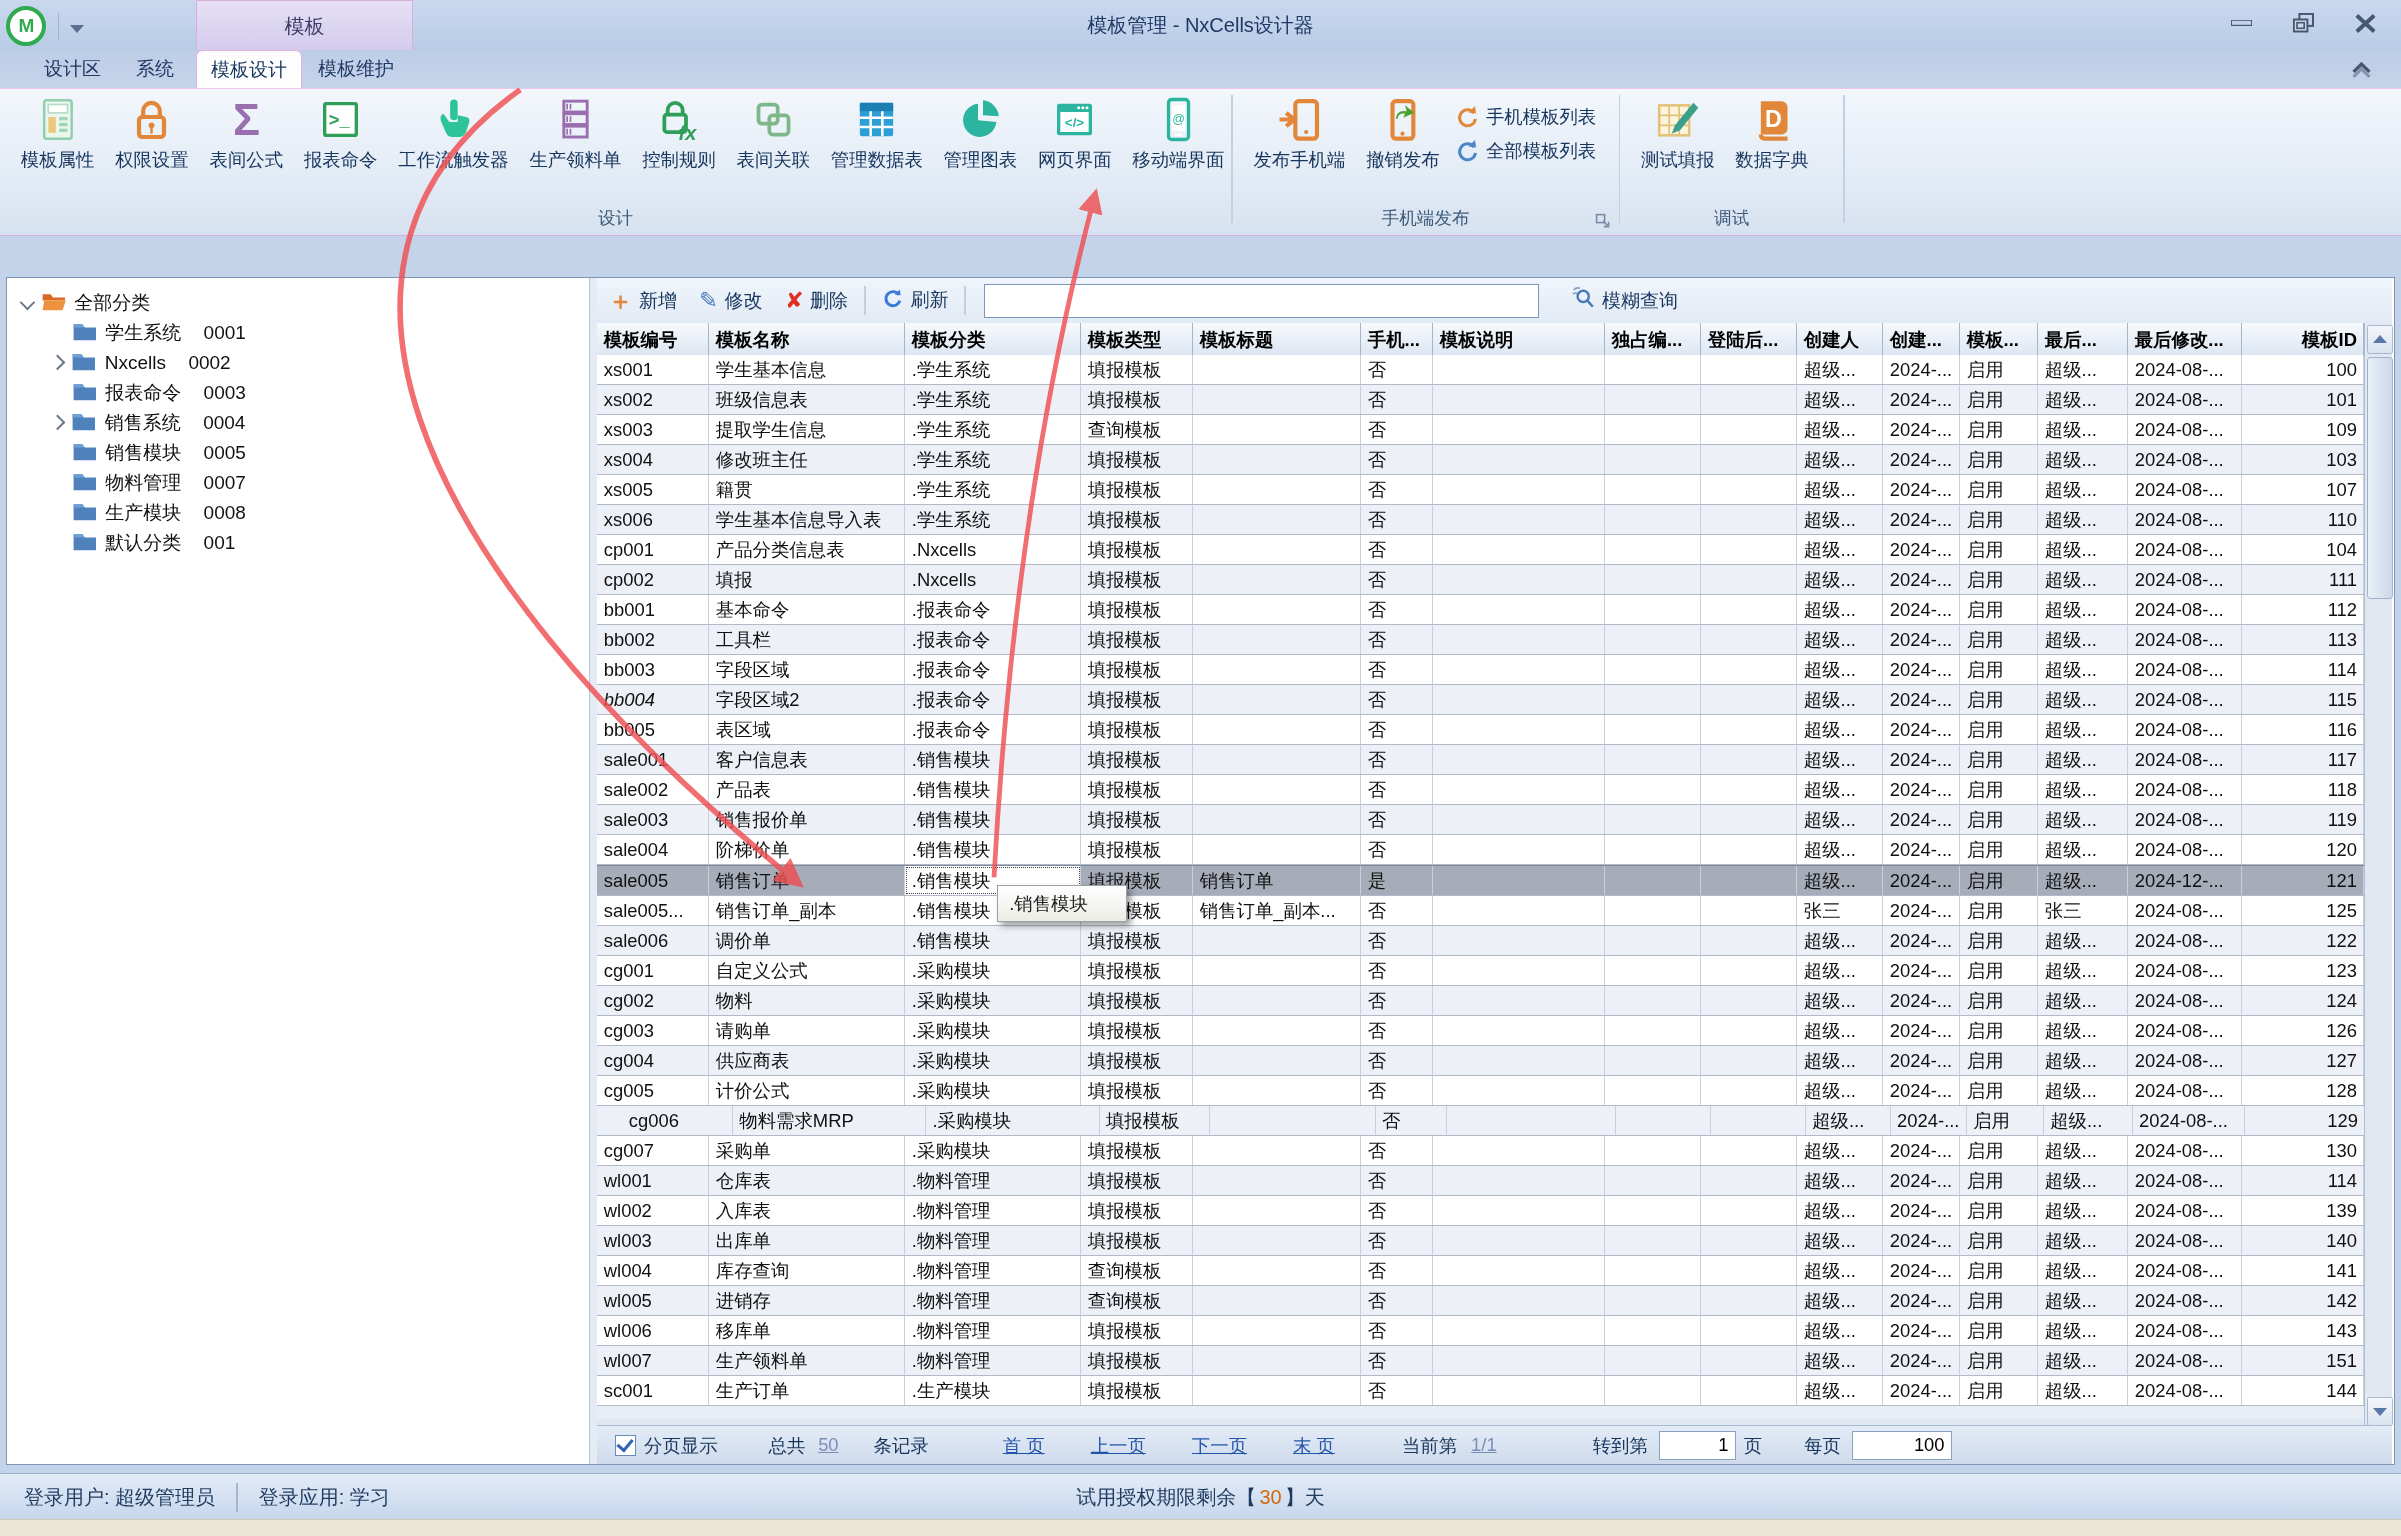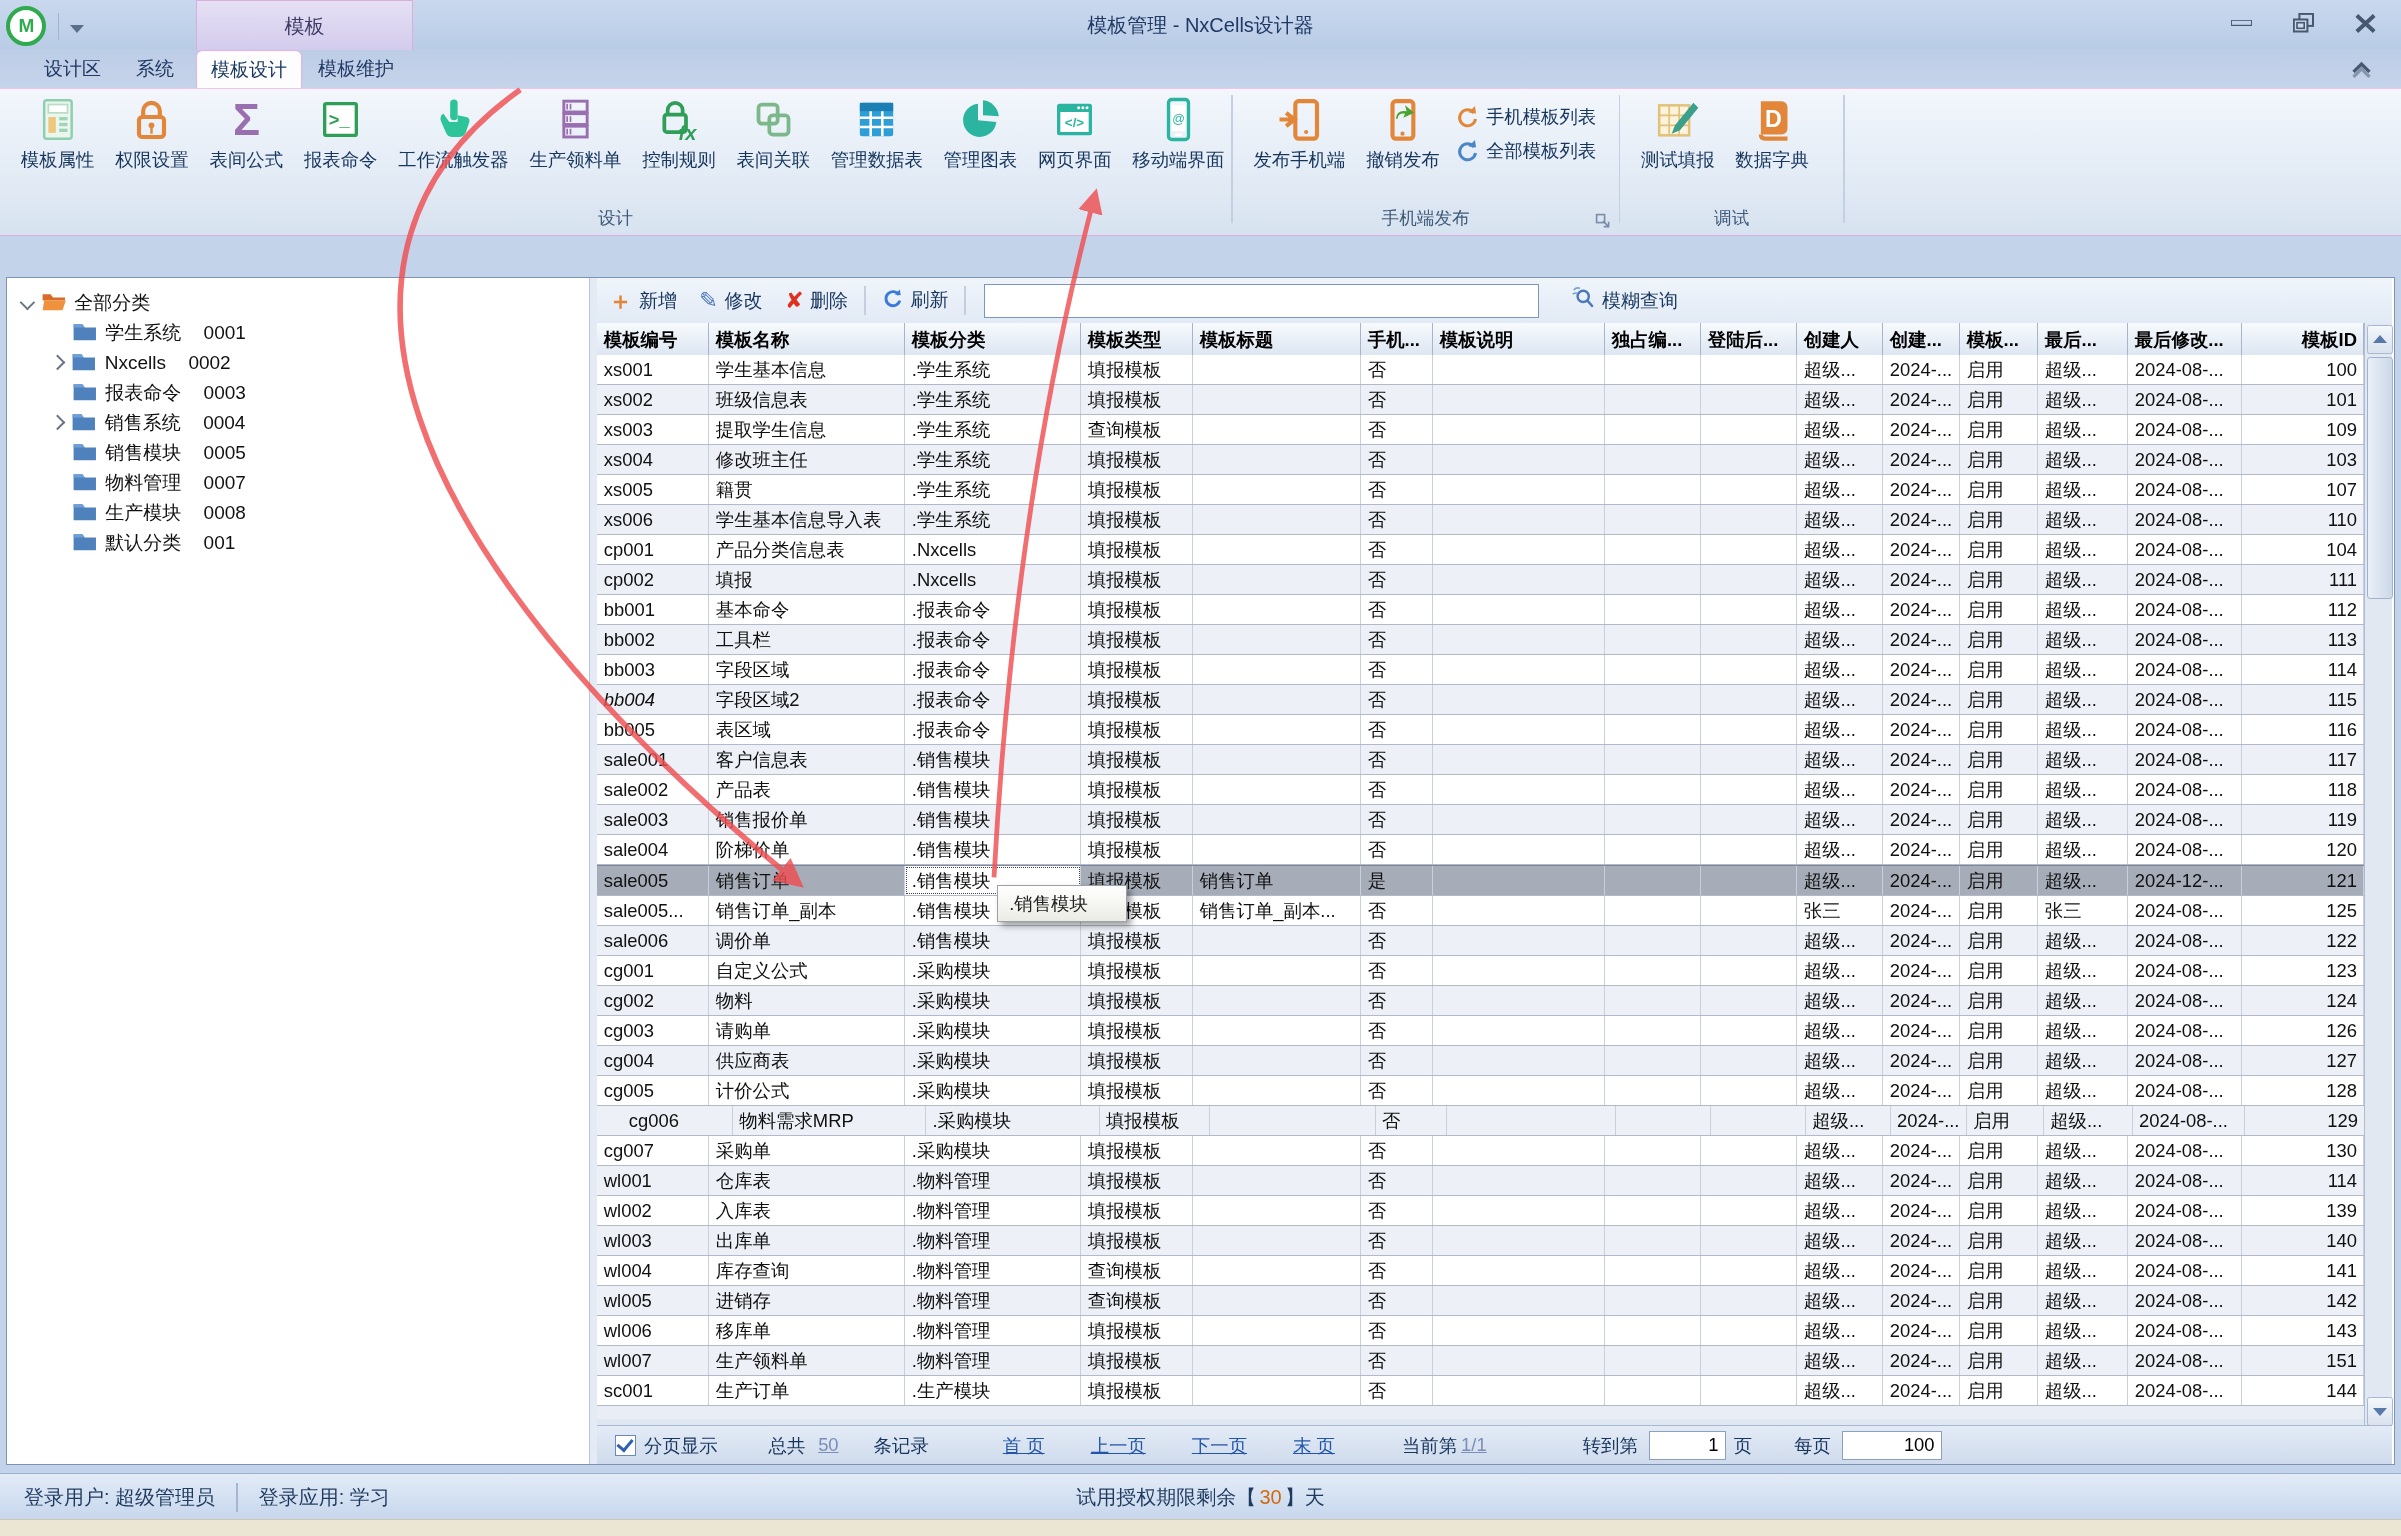--- a/index.html
+++ b/index.html
@@ -1099,21 +1099,21 @@
         <span style="margin-left:51px;">总共</span>
         <span class="pg-dim" style="margin-left:12.8px;">50</span>
         <span style="margin-left:35px;">条记录</span>
         <span id="pglinks" style="display:flex;gap:46px;margin-left:74px;">
             <span class="pg-link">首 页</span>
             <span class="pg-link">上一页</span>
             <span class="pg-link">下一页</span>
             <span class="pg-link">末 页</span>
           </span>
         <span style="margin-left:67px;">当前第</span>
-        <span class="pg-dim" style="margin-left:4px;">1/1</span>
+        <span class="pg-dim" style="margin-left:14px;">1/1</span>
         <span style="margin-left:96px;">转到第</span>
         <input class="pg-input" style="width: 62px; margin-left: 11.2px;" value="1">
         <span style="margin-left:8px;">页</span>
         <span style="margin-left:42px;">每页</span>
         <input class="pg-input" style="width: 85px; margin-left: 11.2px;" value="100">
       </div>
     </div>
   </div>
 
   <div class="statusbar">

